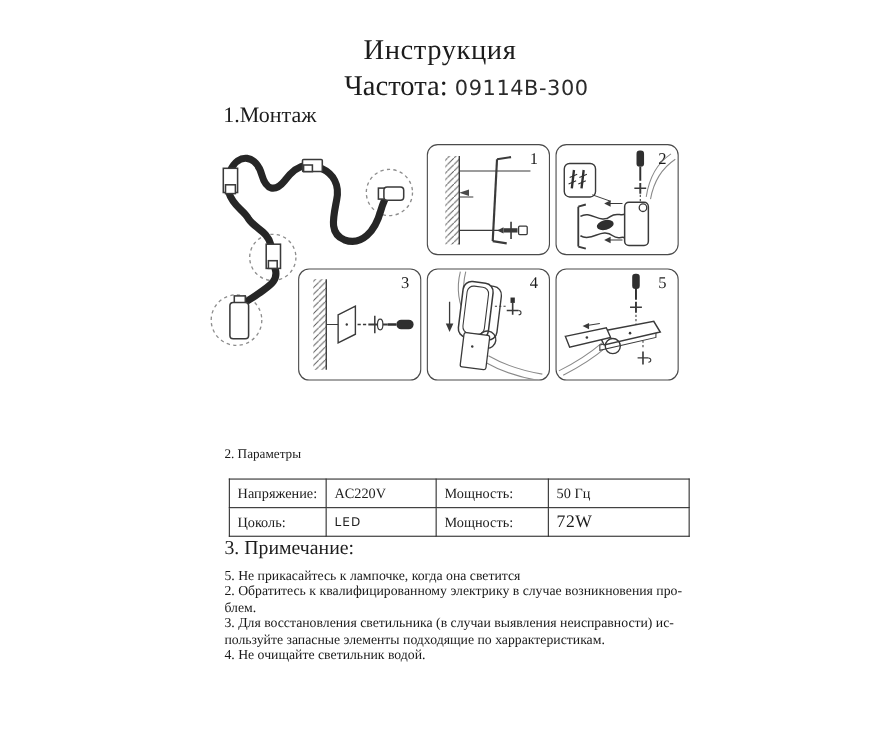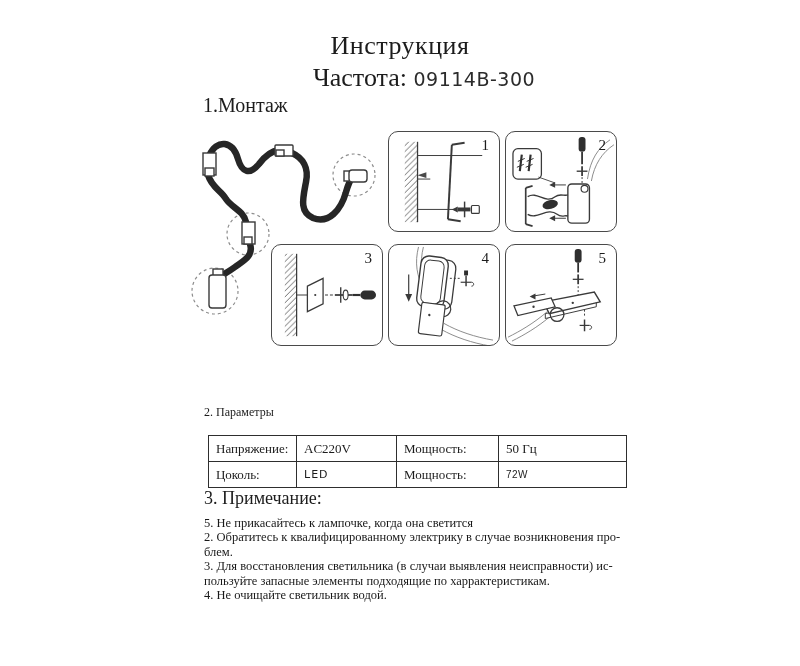--- a/index.html
+++ b/index.html
@@ -45,21 +45,21 @@
     position:absolute; left:208px; top:435px; border-collapse:collapse;
     table-layout:fixed; width:386px; font-size:13px; color:#1c1c1c;
   }
   table.params td {
     border:1.4px solid #2e2e2e; padding:0 0 0 7px; vertical-align:middle;
     overflow:hidden; white-space:nowrap;
   }
   table.params tr { height:26px; }
   td.c1 { width:80px; } td.c2 { width:92px; } td.c3 { width:94px; } td.c4 { width:120px; }
   .val-sans  { font-family:"DejaVu Sans", sans-serif; font-size:11px; letter-spacing:1px; }
-  .val-sans-sm { font-family:Liberation Sans, sans-serif; font-size:10px; letter-spacing:0.5px; }
+  .val-sans-sm { font-family:Liberation Serif, serif; font-size:16px; letter-spacing:0.5px; }
 
   .notes {
     position:absolute; left:204px; top:516px; width:420px;
     font-size:12.5px; line-height:14.4px; color:#191919;
   }
   .note-item { white-space:pre-line; margin:0; }
 </style>
 </head>
 <body>
 

